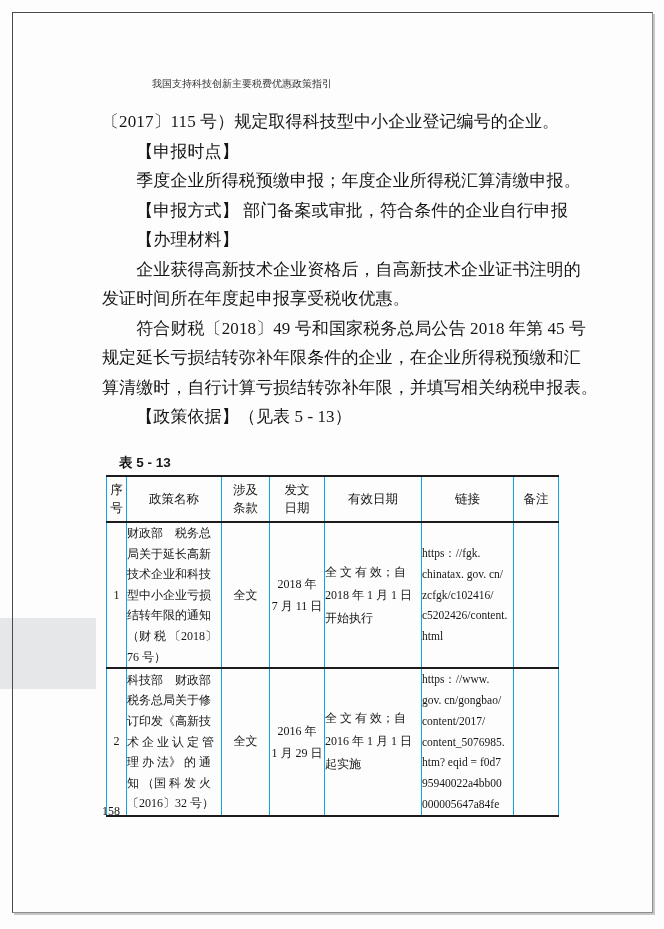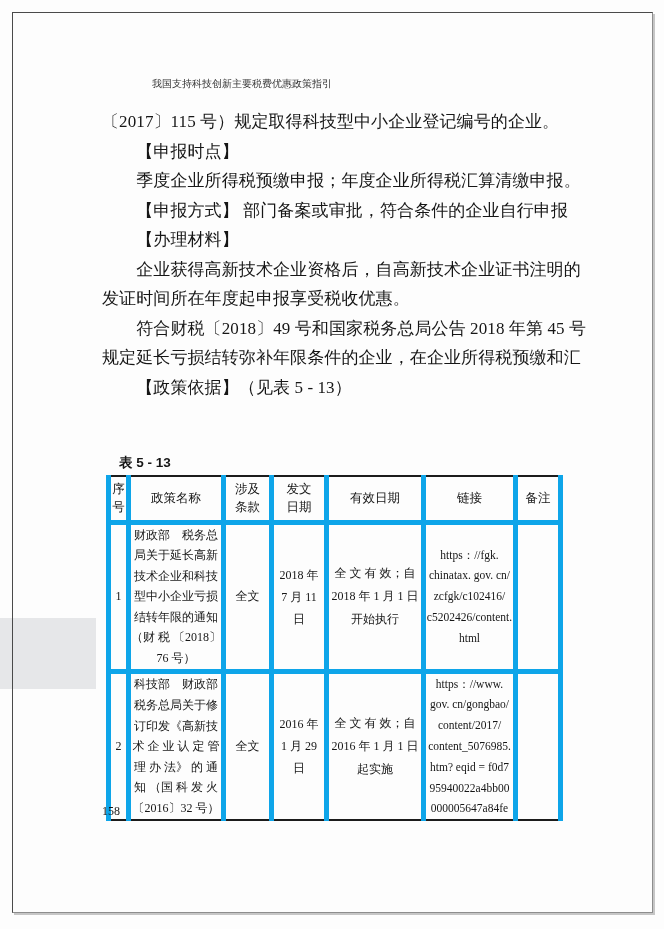--- a/index.html
+++ b/index.html
@@ -76,25 +76,24 @@
     left: 106px;
     top: 475px;
     width: 452px;
     border-collapse: collapse;
     table-layout: fixed;
     z-index: 3;
     font-size: 12px;
   }
   table.policy-table th,
   table.policy-table td {
-    border: 5px solid #0ea5e9;
+    border: 1px solid #0ea5e9;
     vertical-align: middle;
     padding: 0;
     font-weight: normal;
-    text-align: center;
   }
   table.policy-table tr.hdr {
     height: 46px;
   }
   table.policy-table tr.hdr th {
     border-top: 2px solid #1c1c1c;
     border-bottom: 2px solid #1c1c1c;
     text-align: center;
     font-size: 12.5px;
     line-height: 18px;
@@ -138,20 +137,21 @@
 <div class="body-text">
   <div class="body-line">〔2017〕115 号）规定取得科技型中小企业登记编号的企业。</div>
   <div class="body-line">　　【申报时点】</div>
   <div class="body-line">　　季度企业所得税预缴申报；年度企业所得税汇算清缴申报。</div>
   <div class="body-line">　　【申报方式】 部门备案或审批，符合条件的企业自行申报</div>
   <div class="body-line">　　【办理材料】</div>
   <div class="body-line">　　企业获得高新技术企业资格后，自高新技术企业证书注明的</div>
   <div class="body-line">发证时间所在年度起申报享受税收优惠。</div>
   <div class="body-line">　　符合财税〔2018〕49 号和国家税务总局公告 2018 年第 45 号</div>
   <div class="body-line">规定延长亏损结转弥补年限条件的企业，在企业所得税预缴和汇</div>
+  <div class="body-line">算清缴时，自行计算亏损结转弥补年限，并填写相关纳税申报表。</div>
   <div class="body-line">　　【政策依据】（见表 5 - 13）</div>
 </div>
 
 <div class="table-caption">表 5 - 13</div>
 
 <table class="policy-table">
   <colgroup>
     <col style="width:20px">
     <col style="width:95px">
     <col style="width:48px">

